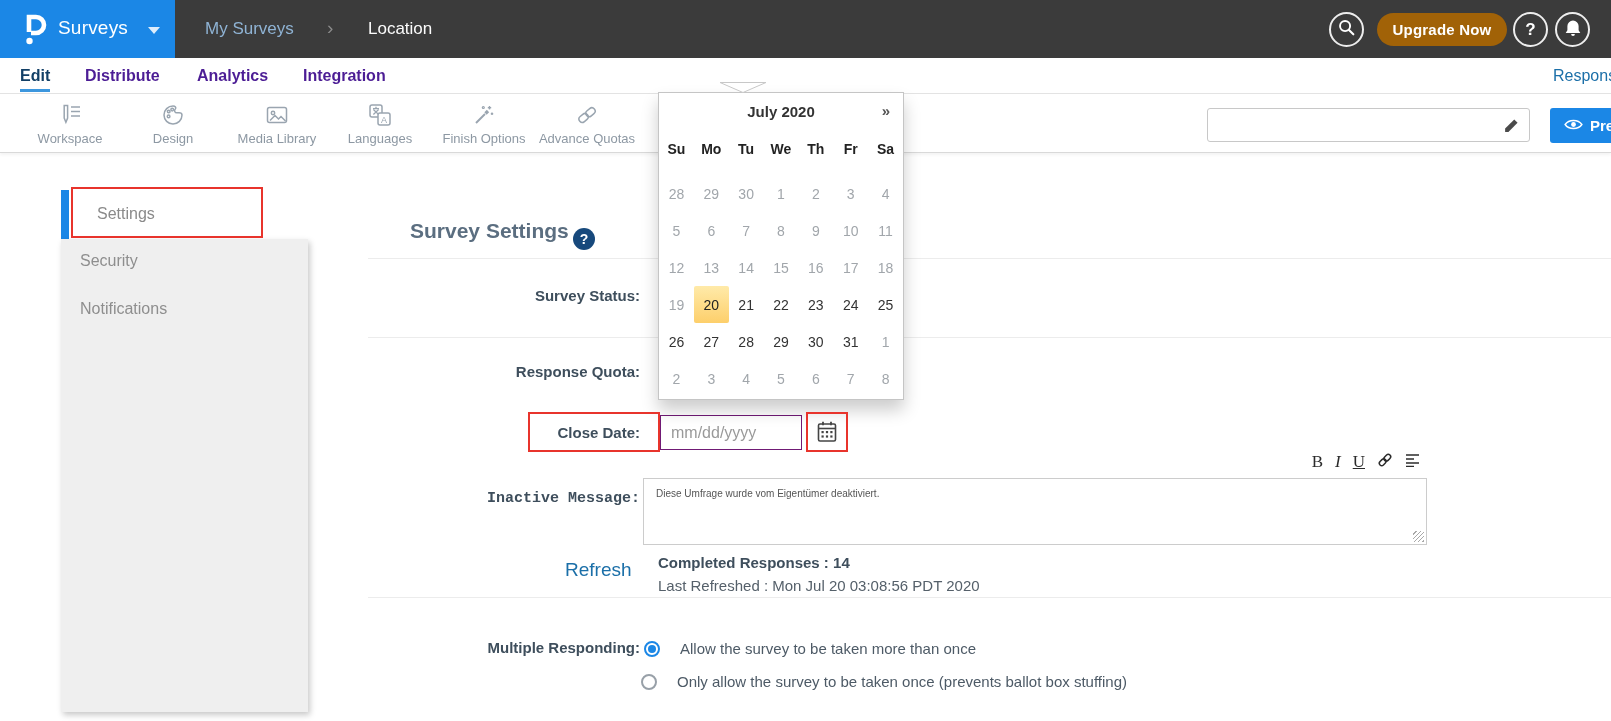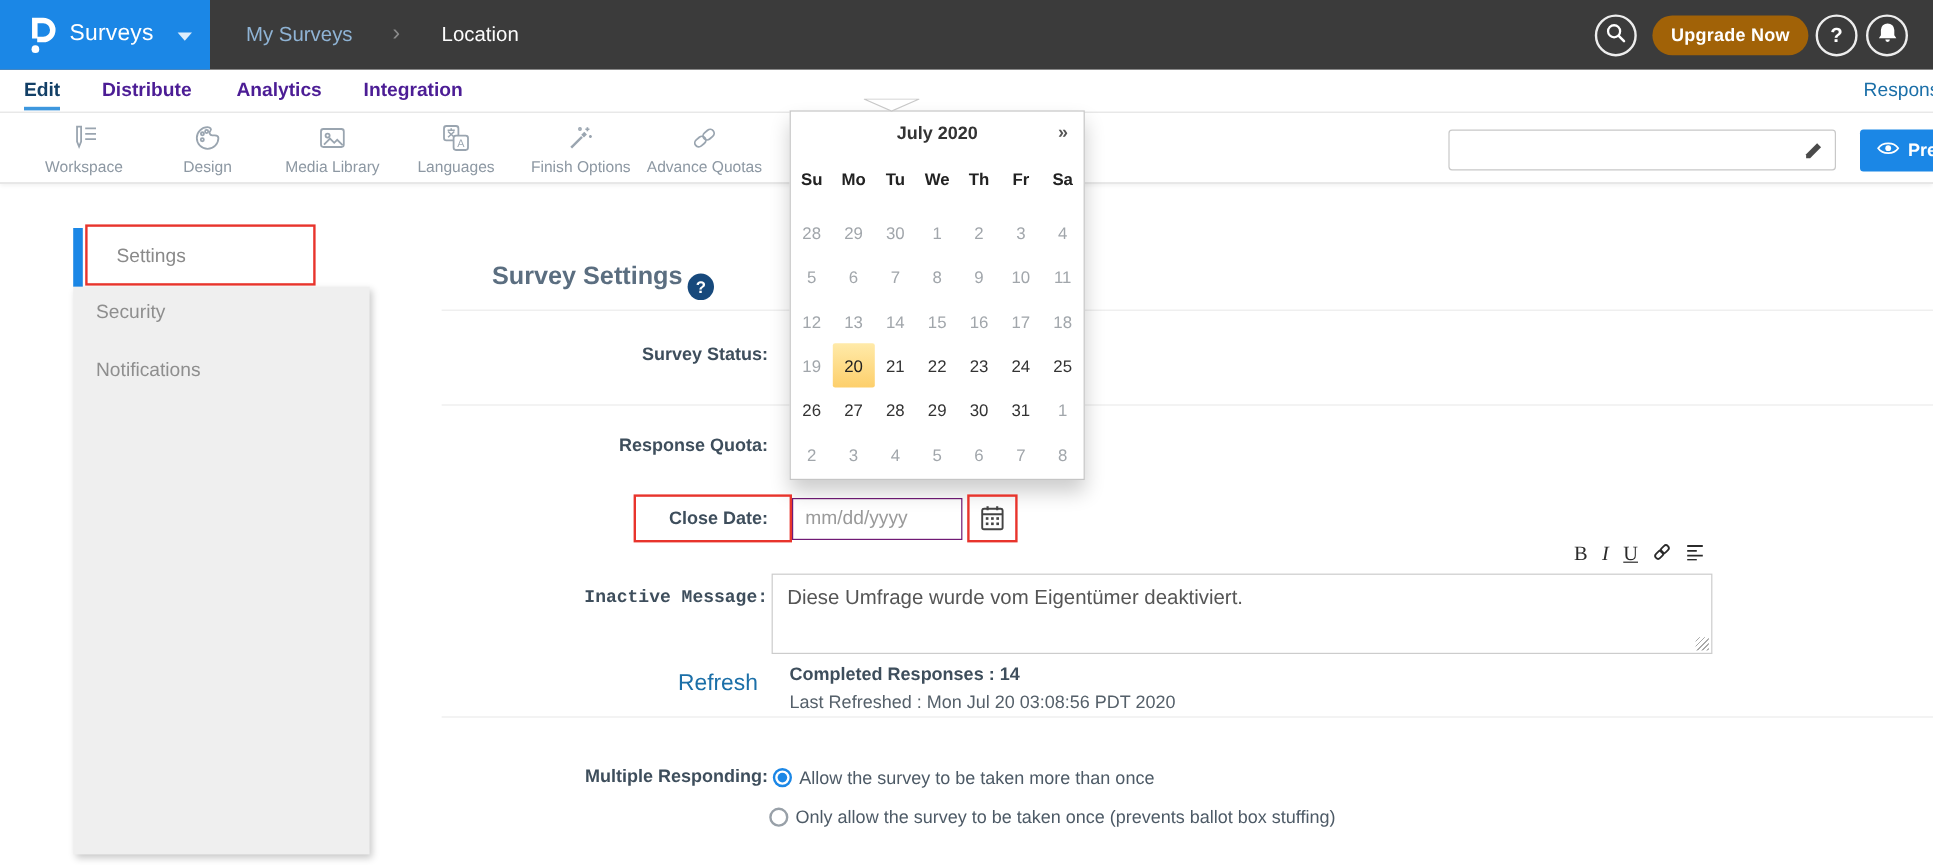--- a/index.html
+++ b/index.html
@@ -72,29 +72,29 @@
 
   .date-input { position:absolute; left:660px; top:415px; width:142px; height:35px; border:1px solid #701a75;
     font-size:16px; color:#555; padding-left:10px; font-family:"Liberation Sans",sans-serif; outline:none; }
   .date-input::placeholder { color:#9a9a9a; }
   .cal-icon-btn { position:absolute; left:815px; top:419px; width:24px; height:26px; cursor:pointer; }
 
   .editor-bar { position:absolute; left:1298px; top:450px; width:122px; height:22px; display:flex; align-items:center; gap:12px; justify-content:flex-end; }
   .ed-btn { font-family:"Liberation Serif","DejaVu Serif",serif; font-size:17px; color:#2b2b2b; cursor:pointer; line-height:1; }
   .ed-i { font-style:italic; } .ed-u { text-decoration:underline; }
   .msg-area { position:absolute; left:643px; top:478px; width:784px; height:67px; border:1px solid #ccc;
-    font-size:17px; color:#555; padding:9px 12px; font-family:"Liberation Sans",sans-serif; resize:none; outline:none; overflow:hidden; }
+    font-size:10px; color:#555; padding:9px 12px; font-family:"Liberation Sans",sans-serif; resize:none; outline:none; overflow:hidden; }
   .msg-resize { position:absolute; left:1413px; top:531px; width:11px; height:11px;
     background:repeating-linear-gradient(135deg, transparent, transparent 2px, #a9a9a9 2px, #a9a9a9 3px); }
 
   .refresh-link { position:absolute; left:565px; top:559px; font-size:19px; color:#1b6fa8; cursor:pointer; }
   .resp-bold { position:absolute; left:658px; top:554px; font-size:15px; font-weight:bold; color:#3e4e5c; }
   .resp-sub  { position:absolute; left:658px; top:577px; font-size:15px; color:#55606a; }
 
-  .radio-row { position:absolute; display:flex; align-items:flex-start; gap:6px; }
+  .radio-row { position:absolute; display:flex; align-items:flex-end; gap:20px; }
   .radio-row1 { left:644px; top:640px; } .radio-row2 { left:641px; top:673px; }
   .radio { width:16px; height:16px; border-radius:50%; position:relative; flex:0 0 auto; }
   .radio.sel { border:2px solid #1b87e6; }
   .radio.sel::after { content:""; position:absolute; left:2px; top:2px; width:8px; height:8px; border-radius:50%; background:#1b87e6; }
   .radio.unsel { border:2px solid #98a0a8; }
   .radio-label { font-size:15px; color:#4d5a66; white-space:nowrap; }
 
   
   .datepicker { position:absolute; left:658px; top:92px; width:246px; height:308px; background:#fff;
     border:1px solid #c5c5c5; box-shadow:0 10px 16px rgba(0,0,0,.20); z-index:60; }

